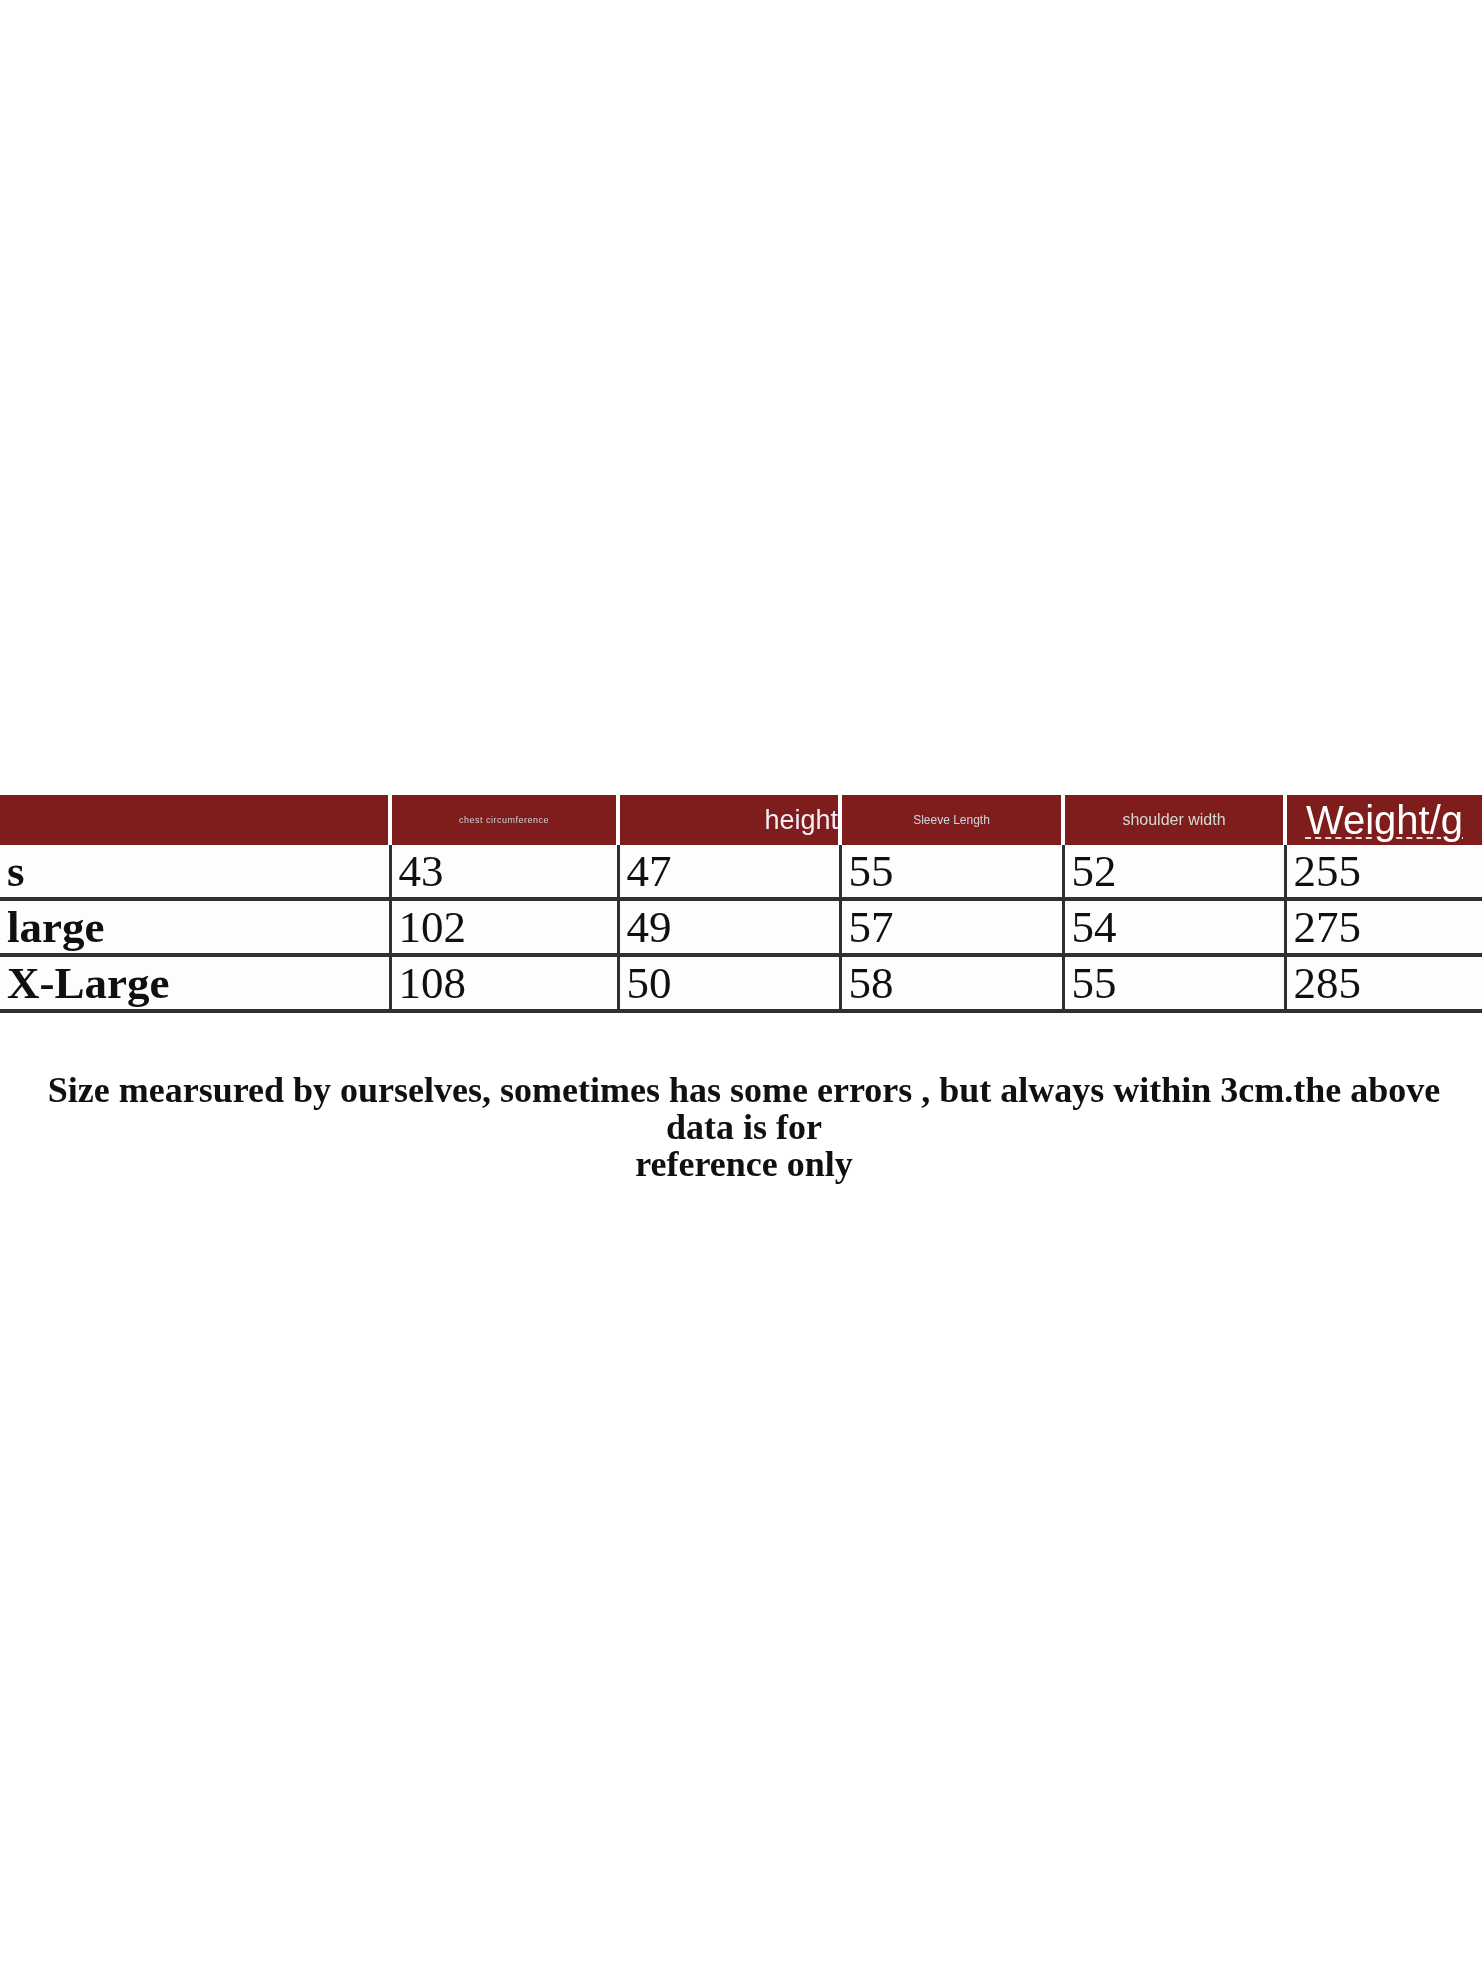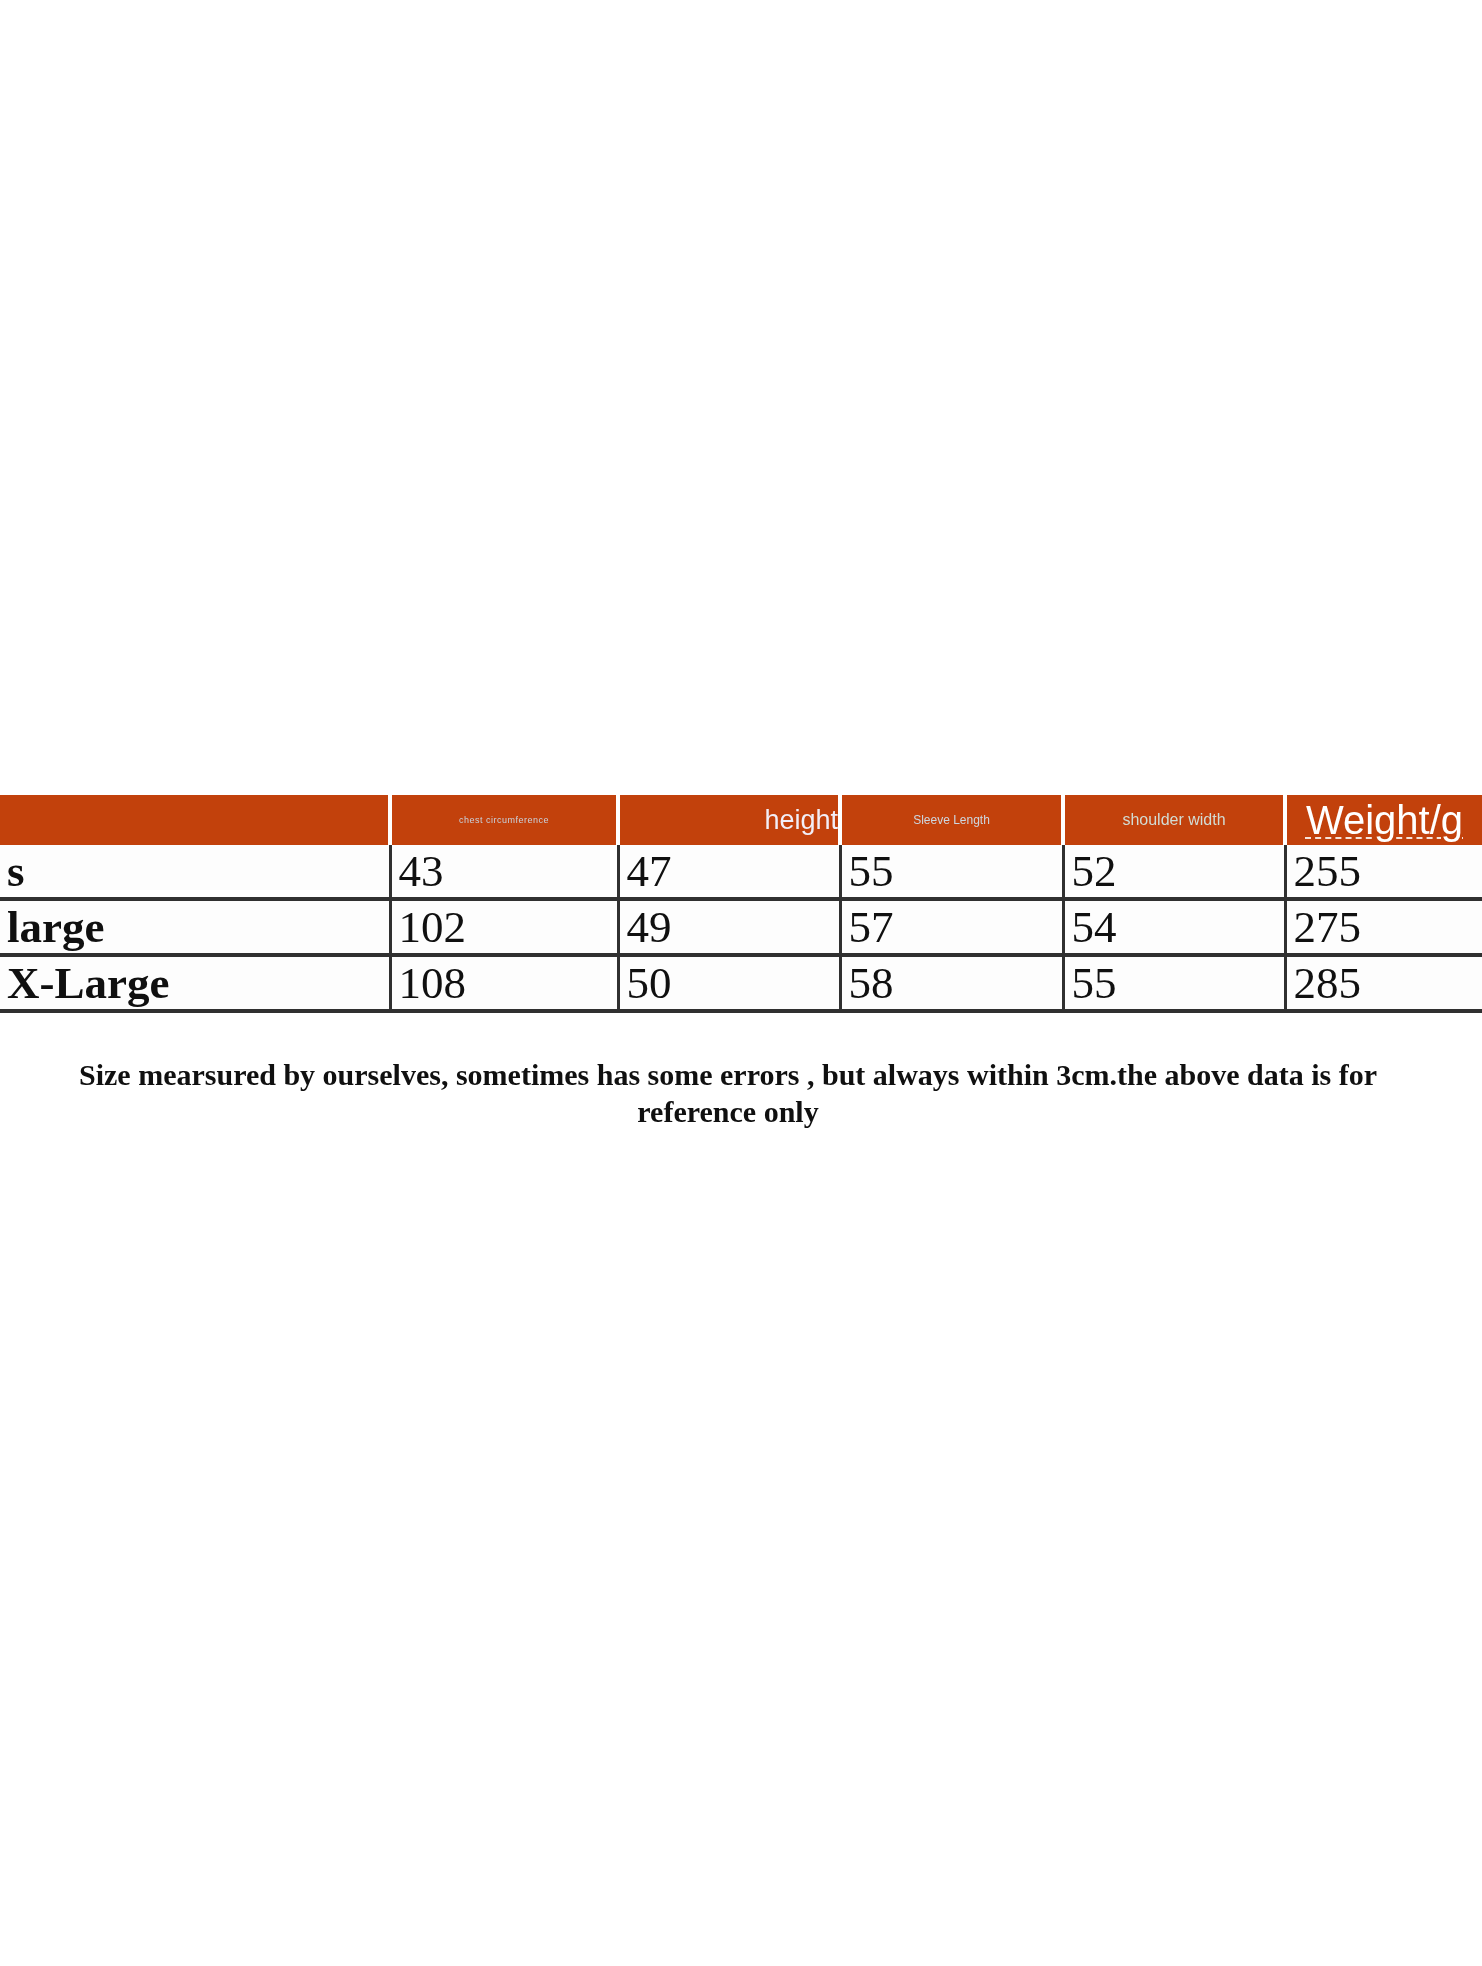--- a/index.html
+++ b/index.html
@@ -16,21 +16,21 @@
   }
   table.size-table {
     position: absolute;
     top: 795px;
     left: 0;
     width: 1482px;
     border-collapse: collapse;
     table-layout: fixed;
   }
   thead th {
-    background: #c2410c;
+    background: #7f1d1d;
     height: 50px;
     padding: 0;
     text-align: center;
     vertical-align: middle;
     font-family: "Liberation Sans", sans-serif;
     font-weight: normal;
     border-right: 4px solid #ffffff;
   }
   thead th:last-child { border-right: 0; }
   th.hdr-tiny   { font-size: 9px;  color: #c9d3de; letter-spacing: 0.5px; }
@@ -57,25 +57,25 @@
     background: #fdfdfd;
   }
   tbody tr td:first-child { border-left: 0; font-weight: bold; }
   tbody tr td:last-child  { border-right: 0; }
   tbody tr:first-child td { border-top: 0; }
   .note {
     position: absolute;
     top: 1056px;
     left: 0;
     width: 1456px;
-    margin: 0;
+    margin: 16px;
     text-align: center;
     font-family: "Liberation Serif", serif;
     font-weight: bold;
-    font-size: 30px;
+    font-size: 36px;
     line-height: 37px;
     color: #101010;
   }
 </style>
 </head>
 <body>
 
 <div class="page">
 
   <table class="size-table">

